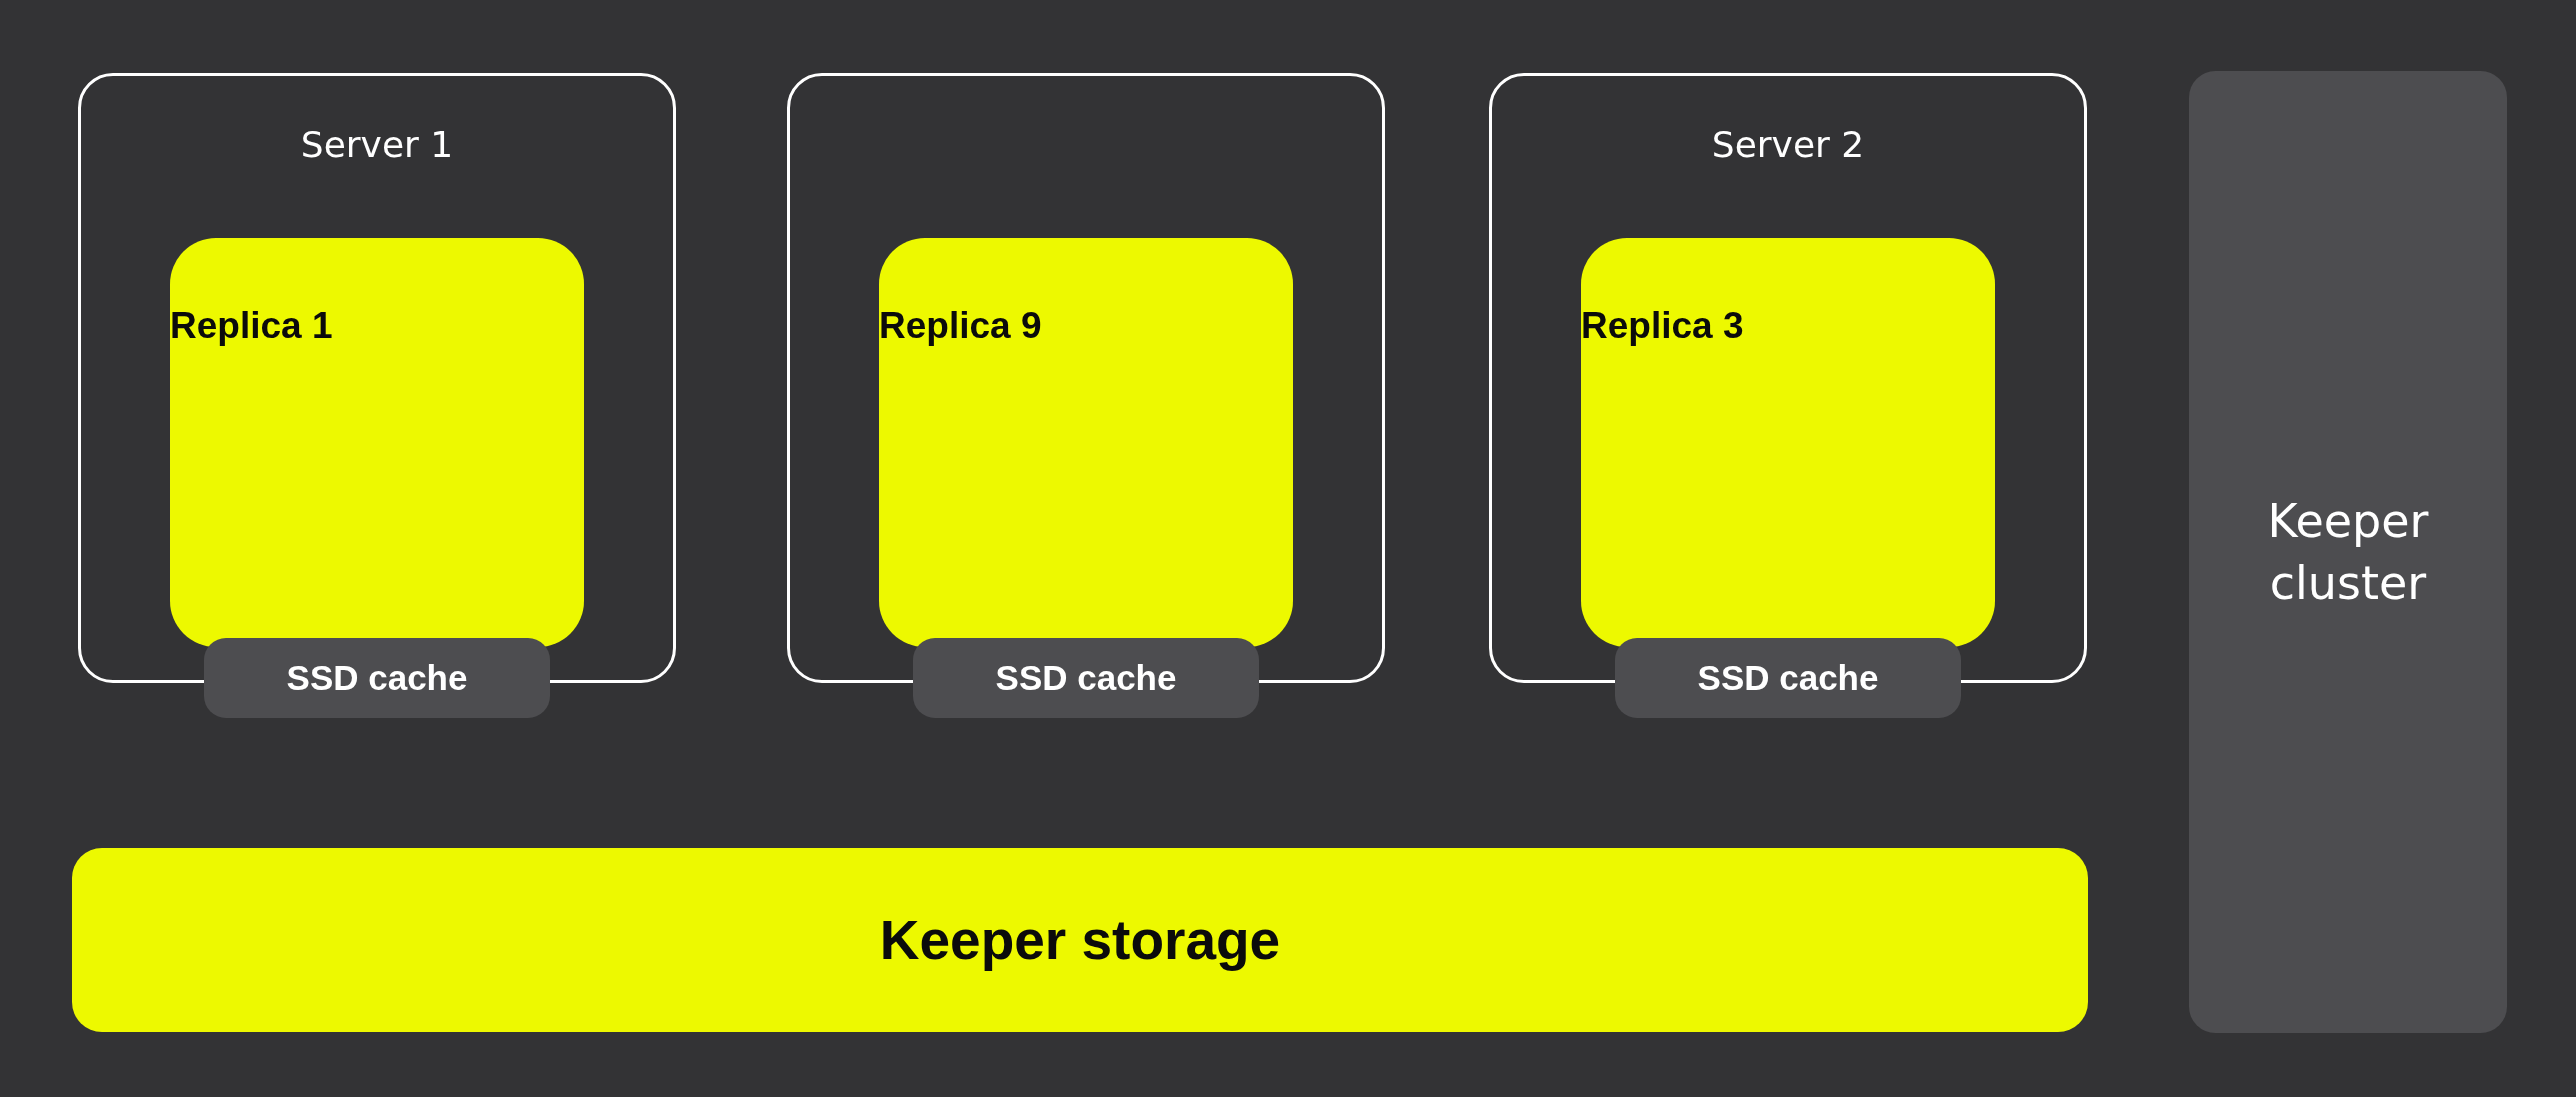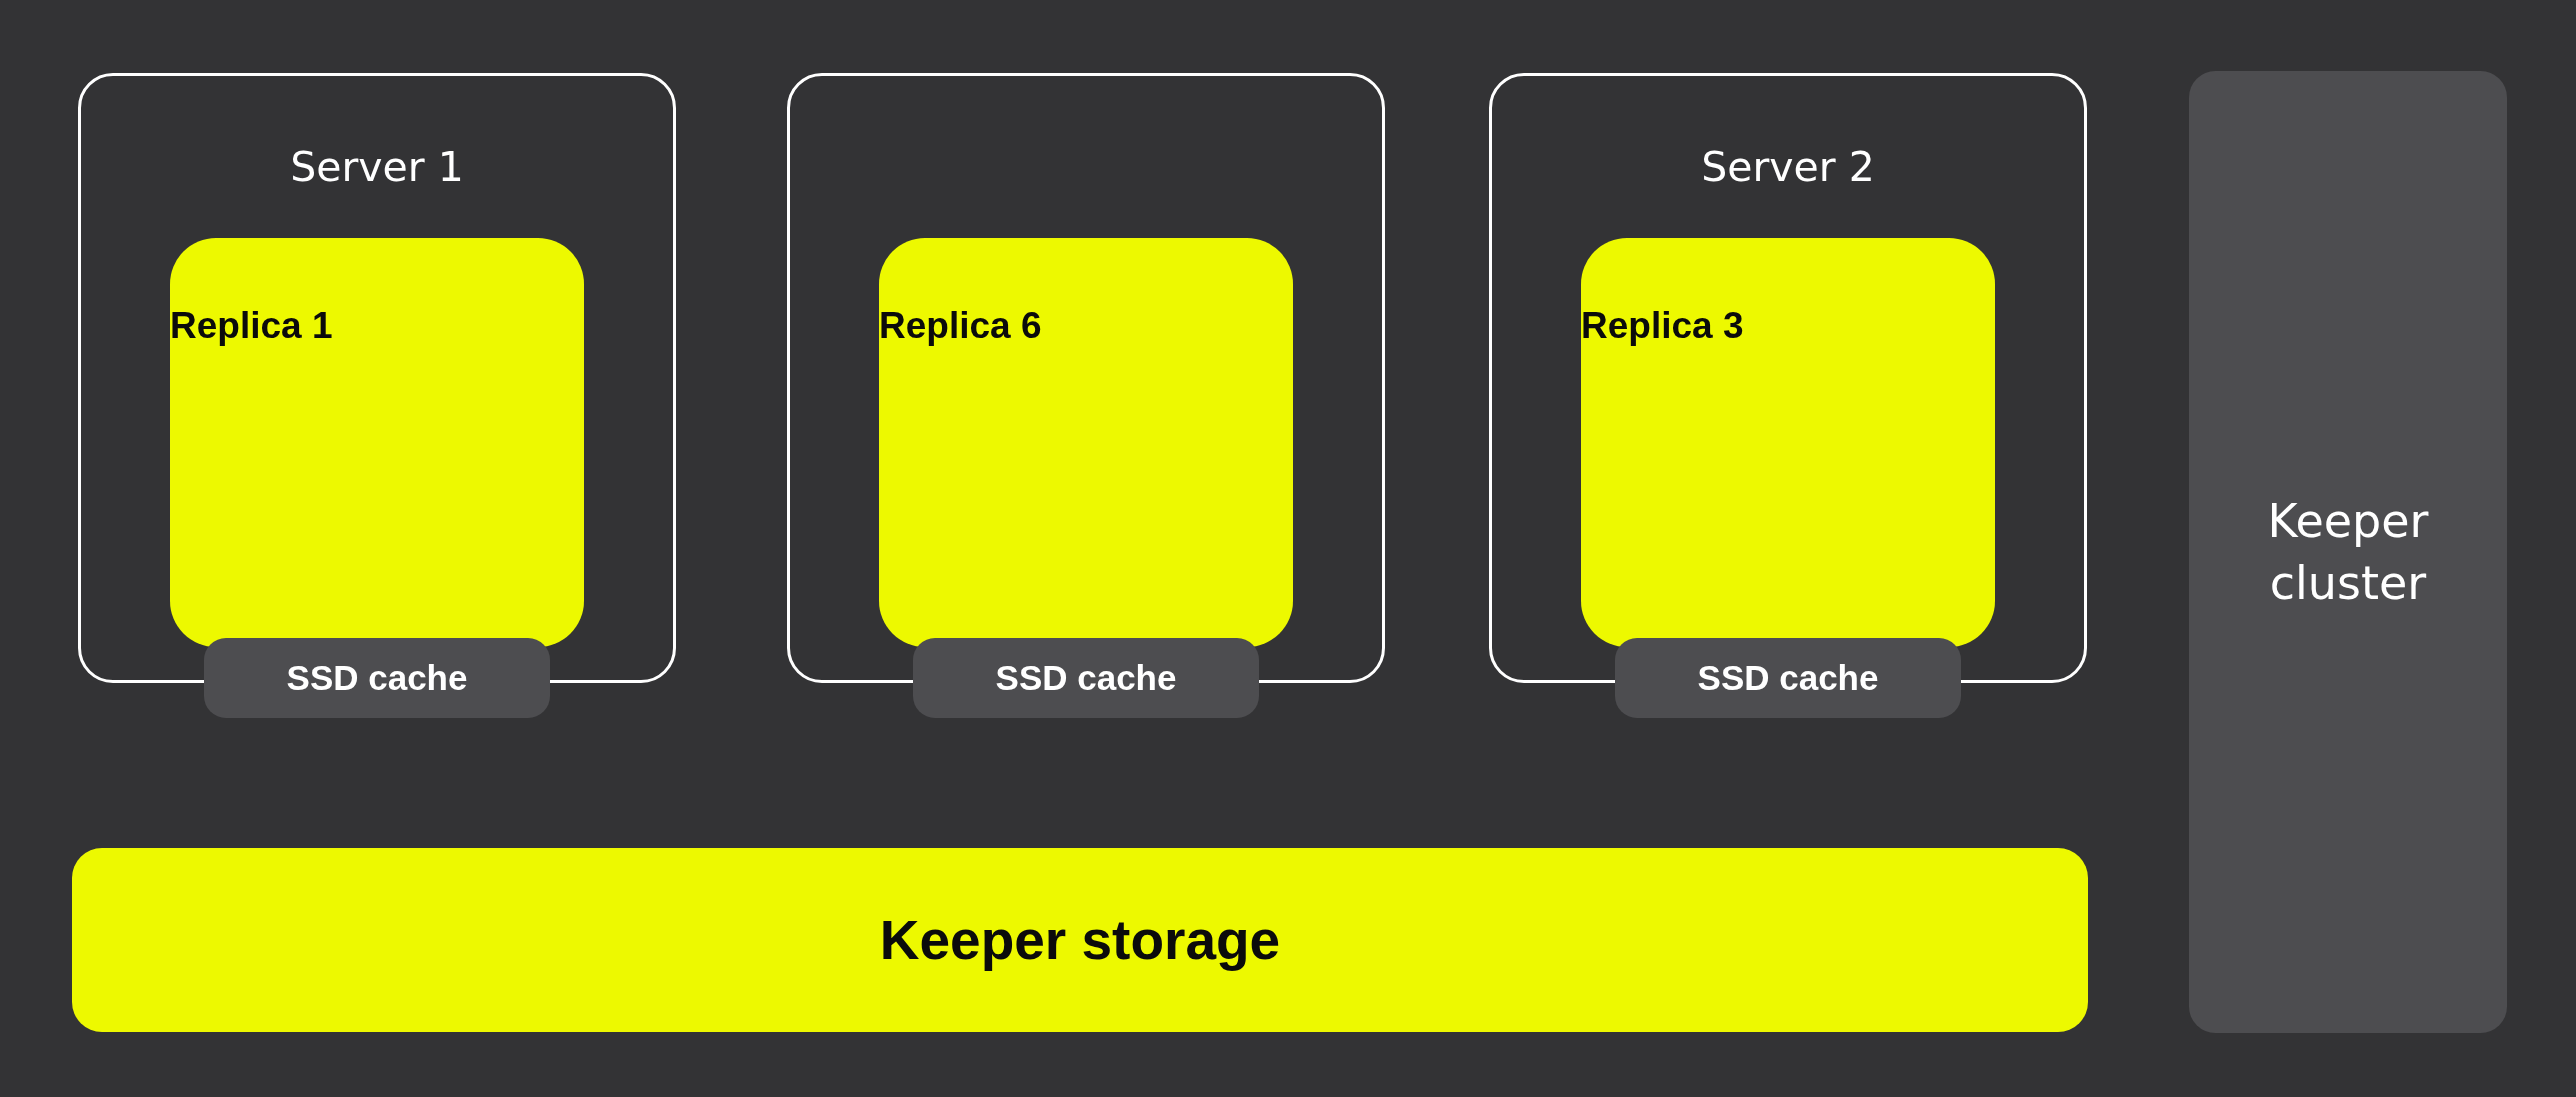--- a/index.html
+++ b/index.html
@@ -28,26 +28,26 @@
     border: 3.5px solid var(--color-outline-white, #ffffff);
     border-radius: 35px;
     box-sizing: border-box;
   }
   .server.s1 { left: 78px; }
   .server.s2 { left: 787px; }
   .server.s3 { left: 1489px; }
 
   .server-title {
     position: absolute;
-    top: 67px;
+    top: 47px;
     left: 0;
     width: 100%;
     text-align: center;
     font-family: "DejaVu Sans", "Liberation Sans", sans-serif;
-    font-size: 41px;
+    font-size: 36px;
     line-height: 1.2;
     font-weight: 400;
     color: var(--color-text-white, #ffffff);
   }
 
   
   .replica {
     position: absolute;
     top: 162px;
     left: 50%;
@@ -139,21 +139,21 @@
     <div class="replica">
       <div class="replica-label">Replica 1</div>
     </div>
     <div class="ssd-chip">
       <span class="ssd-chip-label">SSD cache</span>
     </div>
   </div>
 
   <div class="server s2">
     <div class="replica">
-      <div class="replica-label">Replica 6</div>
+      <div class="replica-label">Replica 9</div>
     </div>
     <div class="ssd-chip">
       <span class="ssd-chip-label">SSD cache</span>
     </div>
   </div>
 
   <div class="server s3">
     <div class="server-title">Server 2</div>
     <div class="replica">
       <div class="replica-label">Replica 3</div>

